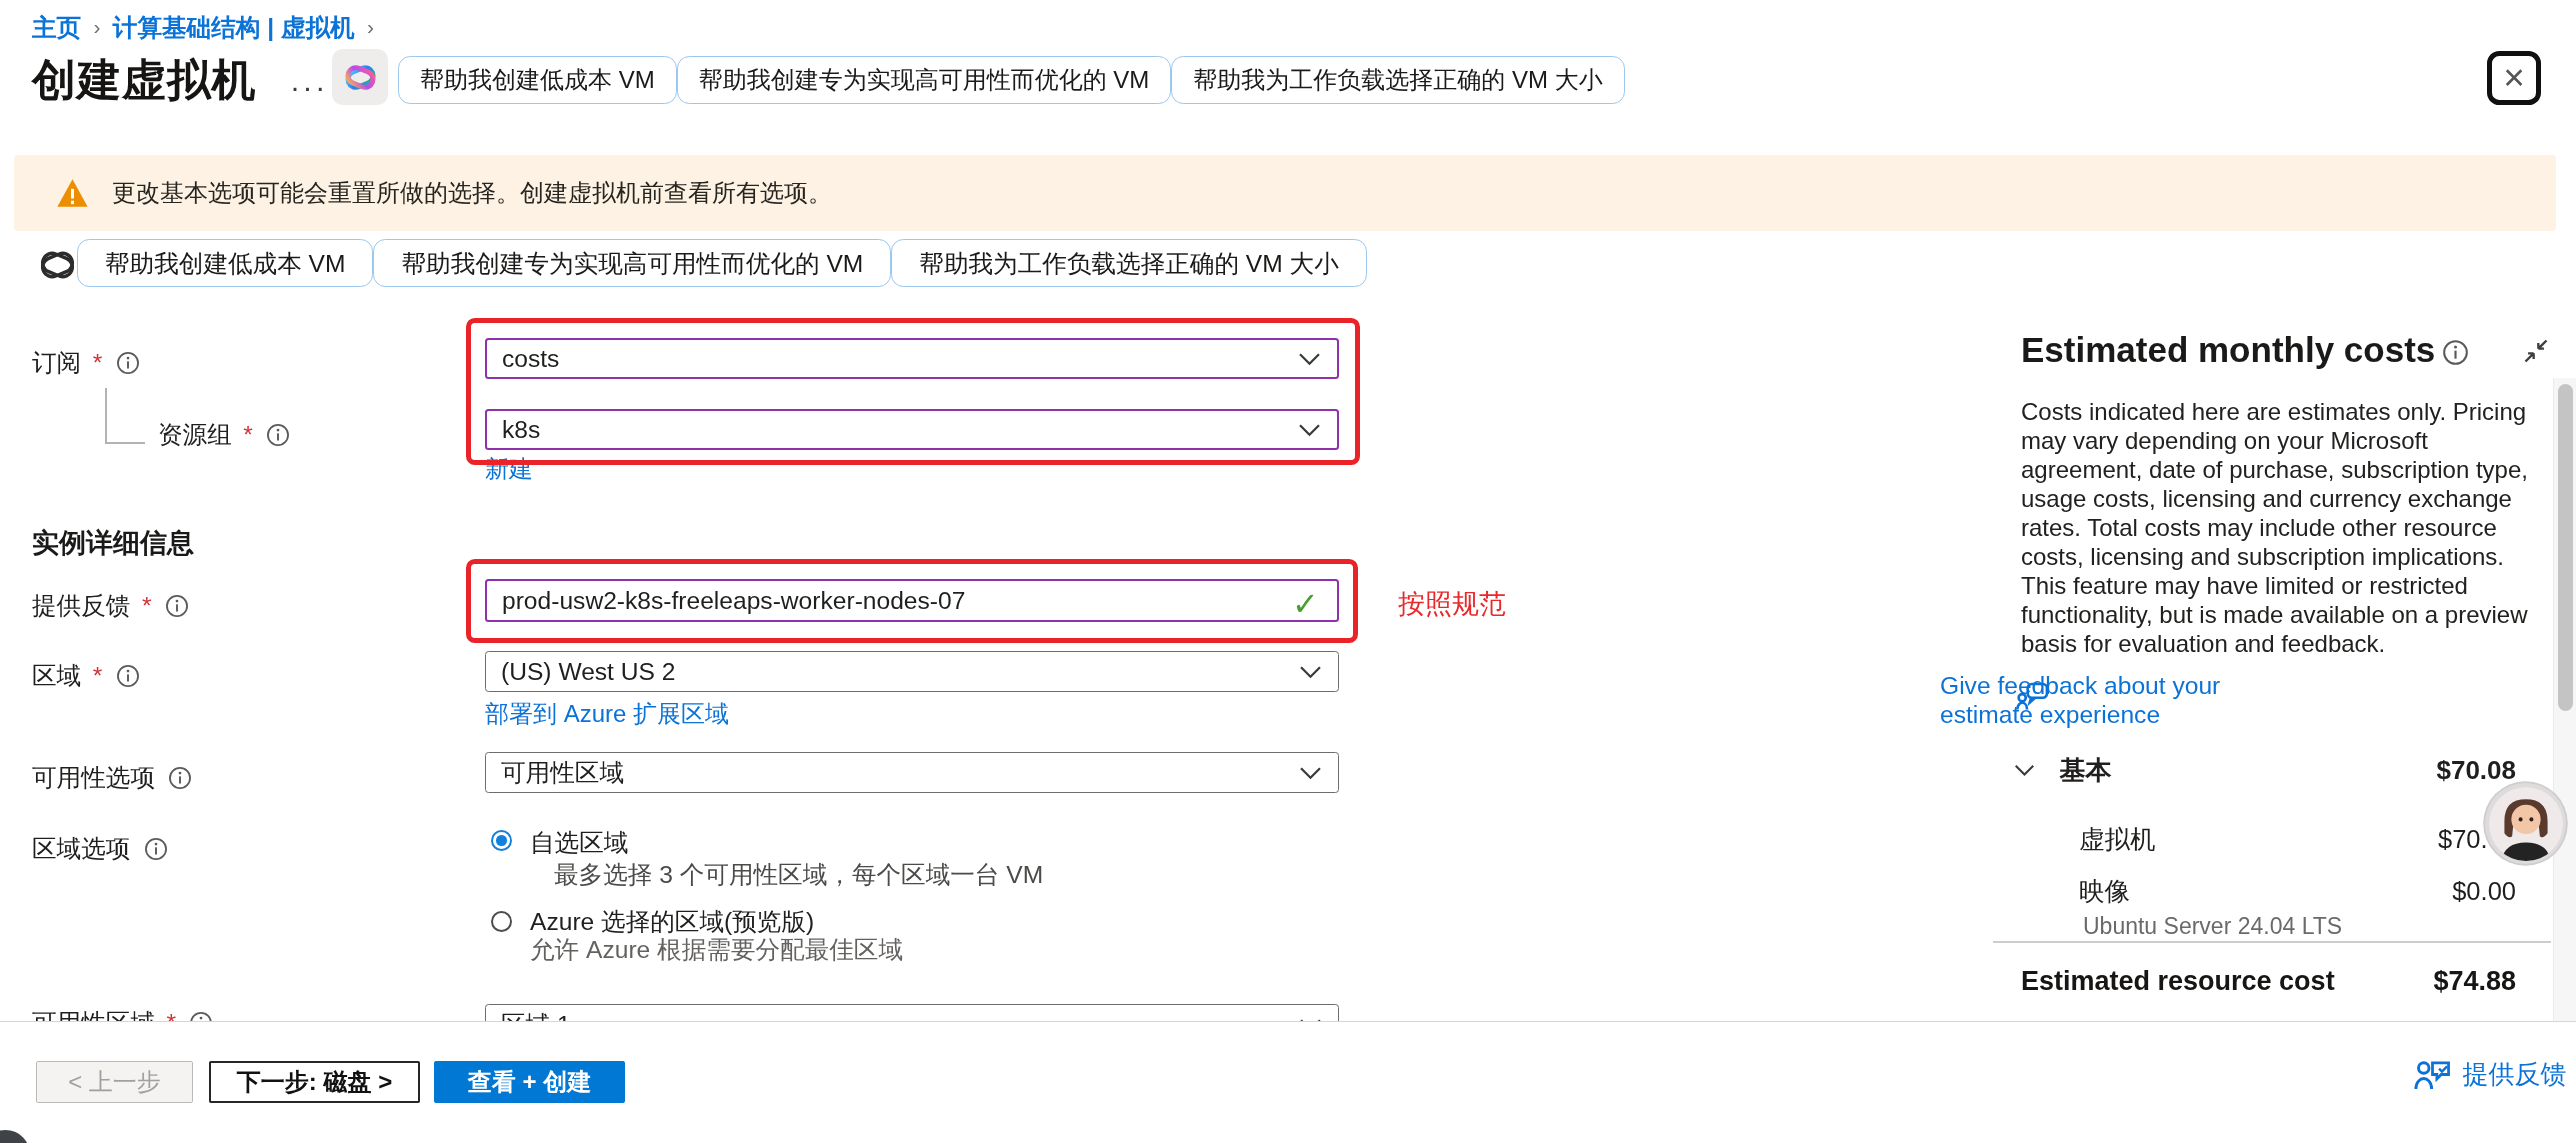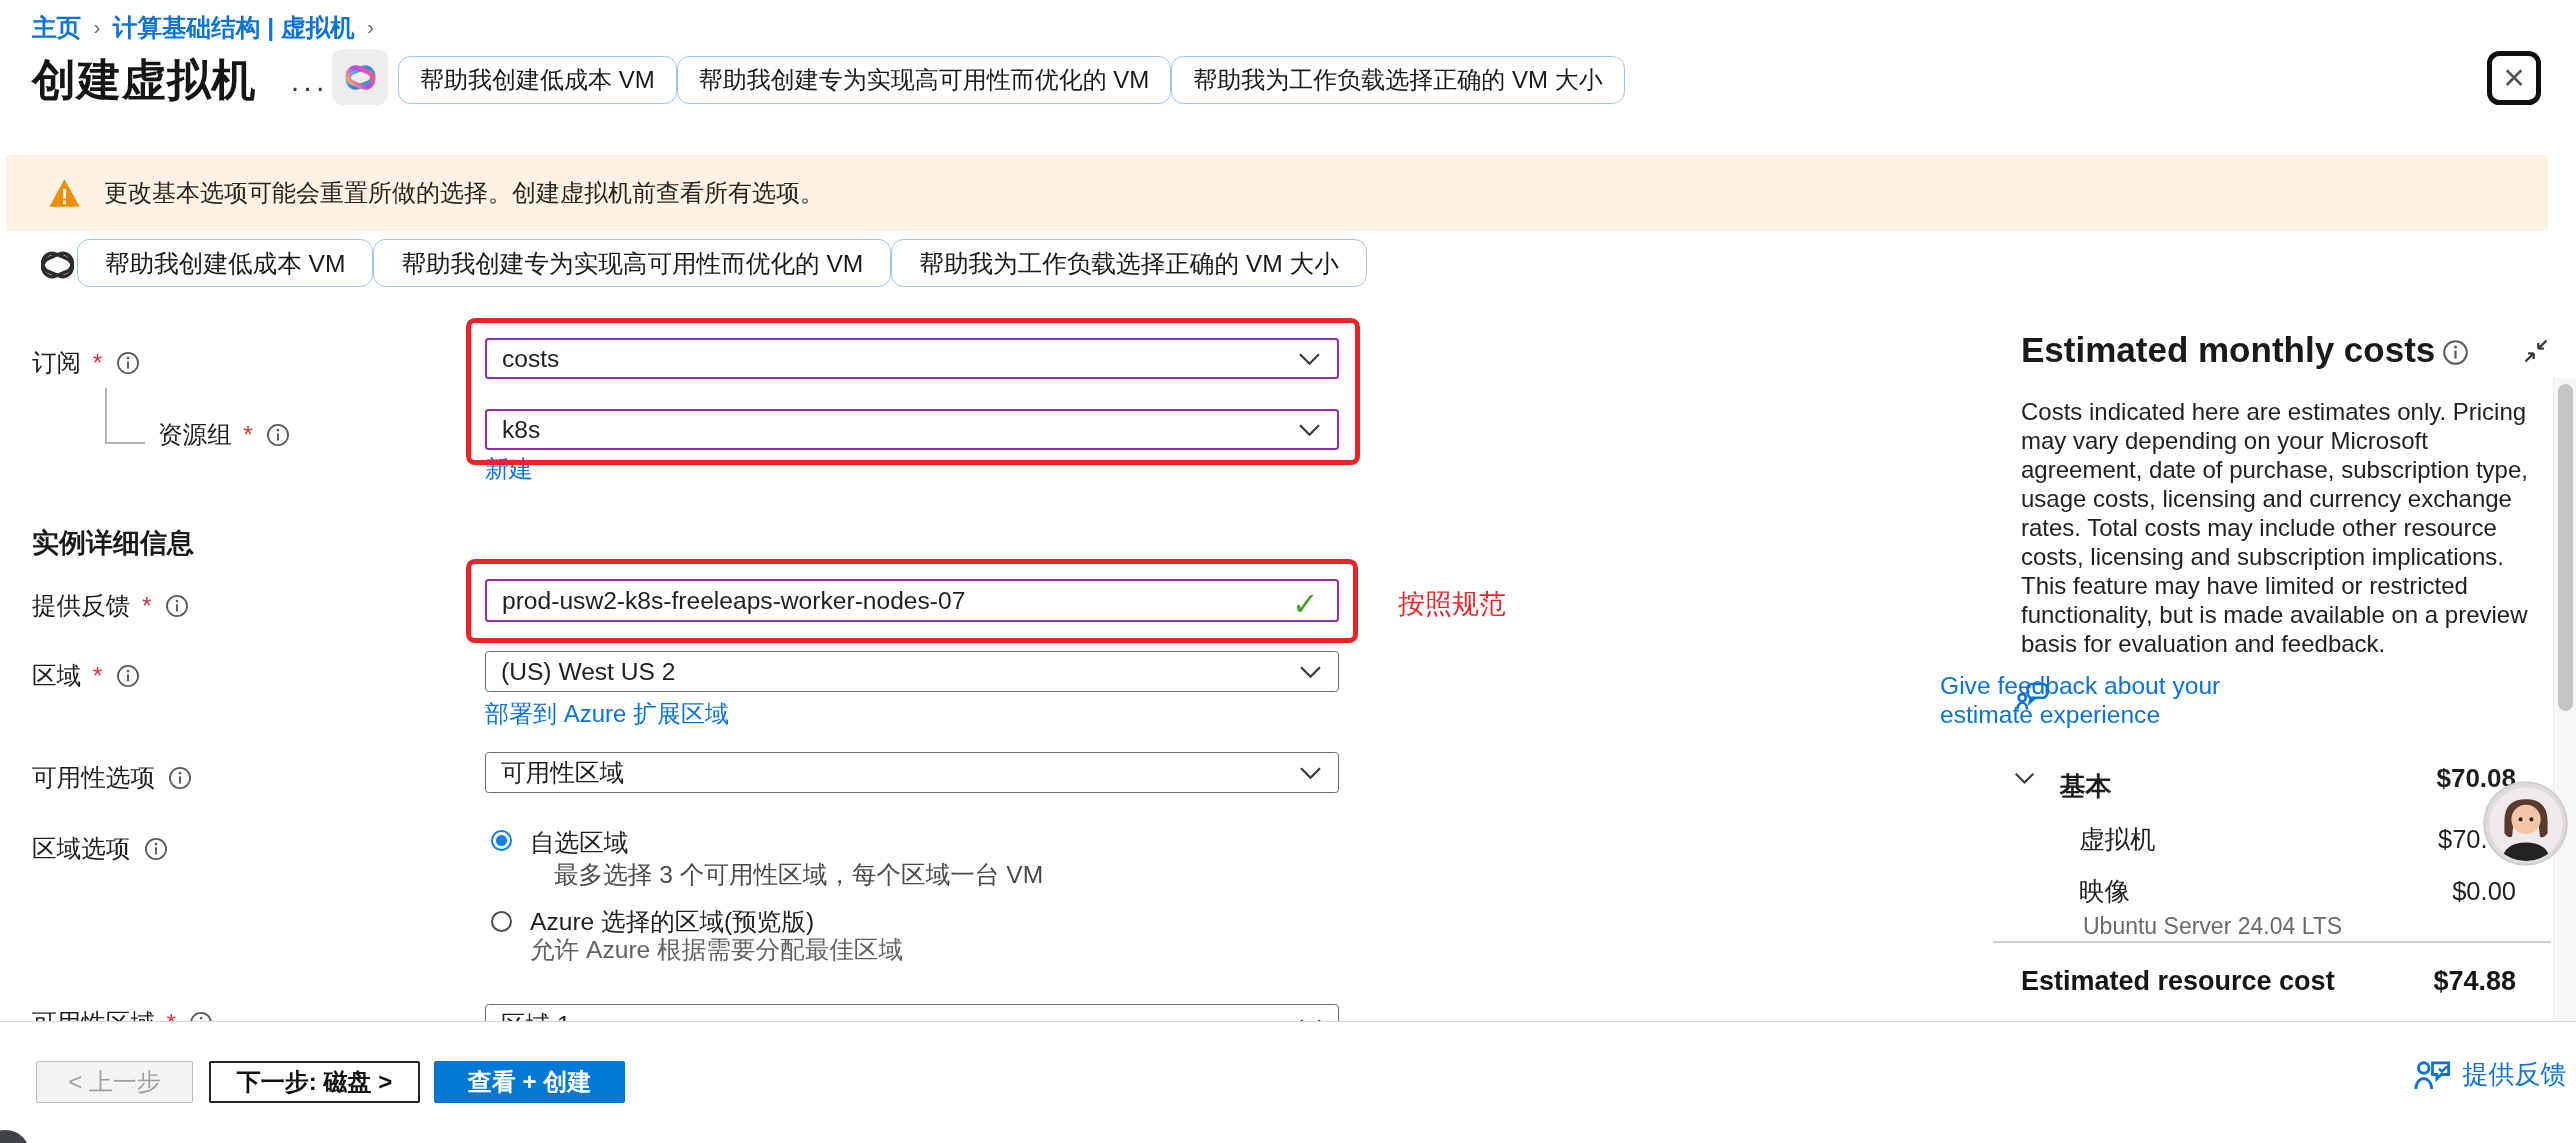--- a/index.html
+++ b/index.html
@@ -15,21 +15,21 @@
   .page-title{left:32px;top:51px;font-size:44px;font-weight:bold;color:#161514;letter-spacing:0.9px;}
   .more-dots{left:290px;top:70px;font-size:30px;color:#3c3b3a;letter-spacing:2.6px;}
   .copilot-btn{left:332px;top:49px;width:56px;height:56px;border-radius:10.5px;background:#efedec;display:flex;align-items:center;justify-content:center;}
   .pill-row{display:flex;text-align:center;}
   .pill-row1{left:398px;top:56px;}
   .pill-row2{left:77px;top:239px;}
   .pill{height:46px;border:1.8px solid #9cc7ee;border-radius:12.3px;background:#fff;display:flex;align-items:center;padding:0 21px;font-size:24px;color:#1b1a19;white-space:nowrap;cursor:pointer;}
   .pill-row2 .pill{padding:0 27px;font-size:24.6px;}
   .close-box{left:2487px;top:51px;width:54px;height:54px;border:5.3px solid #101010;border-radius:12.3px;background:#fff;display:flex;align-items:center;justify-content:center;font-size:37px;color:#565violet;color:#565655;box-sizing:border-box;cursor:pointer;}
   
-  .banner{left:6px;top:155px;width:2542px;height:76px;background:#fdf2e4;border-radius:3.5px;display:flex;align-items:center;}
+  .banner{left:14px;top:155px;width:2542px;height:76px;background:#fdf2e4;border-radius:3.5px;display:flex;align-items:center;}
   .banner-icon{margin:0 23px 0 42px;width:33px;height:32px;}
   .banner-text{font-size:24px;color:#27251f;}
   .copilot-outline{left:32px;top:242px;width:51px;height:46px;}
   
   .flabel{font-size:24.6px;color:#201f1e;display:flex;align-items:center;gap:8px;white-space:nowrap;}
   .req{color:#d13438;margin-left:3.5px;font-size:24.6px;}
   .iicon{width:24px;height:24px;color:#5d5b59;margin-left:5.3px;flex:none;}
   .connector-v{left:105px;top:388px;width:1.8px;height:55px;background:#b5b3b1;}
   .connector-h{left:105px;top:442px;width:40px;height:1.8px;background:#b5b3b1;}
   .dd{left:485px;width:854px;height:41px;background:#fff;box-sizing:border-box;border-radius:3.5px;font-size:24.6px;color:#201f1e;display:flex;align-items:center;padding:0 53px 0 15px;cursor:pointer;}
@@ -57,21 +57,21 @@
   .feedback-link{position:absolute;left:2413px;top:35px;display:flex;align-items:center;gap:10.5px;color:#0b72d7;font-size:26px;cursor:pointer;}
   
   .cp-title{left:2021px;top:330px;font-size:35px;font-weight:bold;color:#1b1a19;display:flex;align-items:center;gap:1px;}
   .cp-title .iicon{width:27px;height:27px;margin-top:5.3px;}
   .collapse-ic{left:2522px;top:337px;width:28px;height:28px;color:#3f3e3d;cursor:pointer;}
   .cp-desc{left:2021px;top:397px;width:520px;font-size:24px;line-height:29px;color:#22211f;}
   .cp-feed{left:1940px;top:671px;width:378px;font-size:24.6px;line-height:29px;color:#0b72d7;cursor:pointer;}
   .cp-feed-ic{left:2016px;top:681px;width:33px;height:32px;color:#0b72d7;}
   .cp-row{left:2014px;width:502px;display:flex;align-items:center;}
   .cp-val{margin-left:auto;}
-  .cp-group-lb{font-weight:bold;font-size:26px;margin-left:24.6px;margin-top:16px;}
+  .cp-group-lb{font-weight:bold;font-size:26px;margin-left:24.6px;}
   .cp-group-val{font-weight:bold;font-size:26px;}
   .cp-item{font-size:25.5px;}
   .cp-sub{left:2083px;top:913px;font-size:23px;color:#6c6a68;}
   .cp-div{left:1993px;top:941px;width:558px;height:1.8px;background:#cfcdcb;}
   .cp-total{left:2021px;top:966px;width:495px;display:flex;font-size:27px;font-weight:bold;color:#171615;}
   .chev-sm{width:21px;height:12.3px;color:#3c3b3a;flex:none;}
   
   .scroll-track{left:2553px;top:378px;width:23px;height:644px;background:#f6f6f6;border-left:0.9px solid #eaeaea;}
   .scroll-thumb{left:2558px;top:384px;width:15px;height:327px;background:#c4c4c4;border-radius:8px;}
   .avatar{left:2485px;top:783px;width:81px;height:81px;border-radius:50%;background:#dddbdb;display:flex;align-items:center;justify-content:center;z-index:40;box-shadow:0 0 0 1.8px #cfcdcd;}

